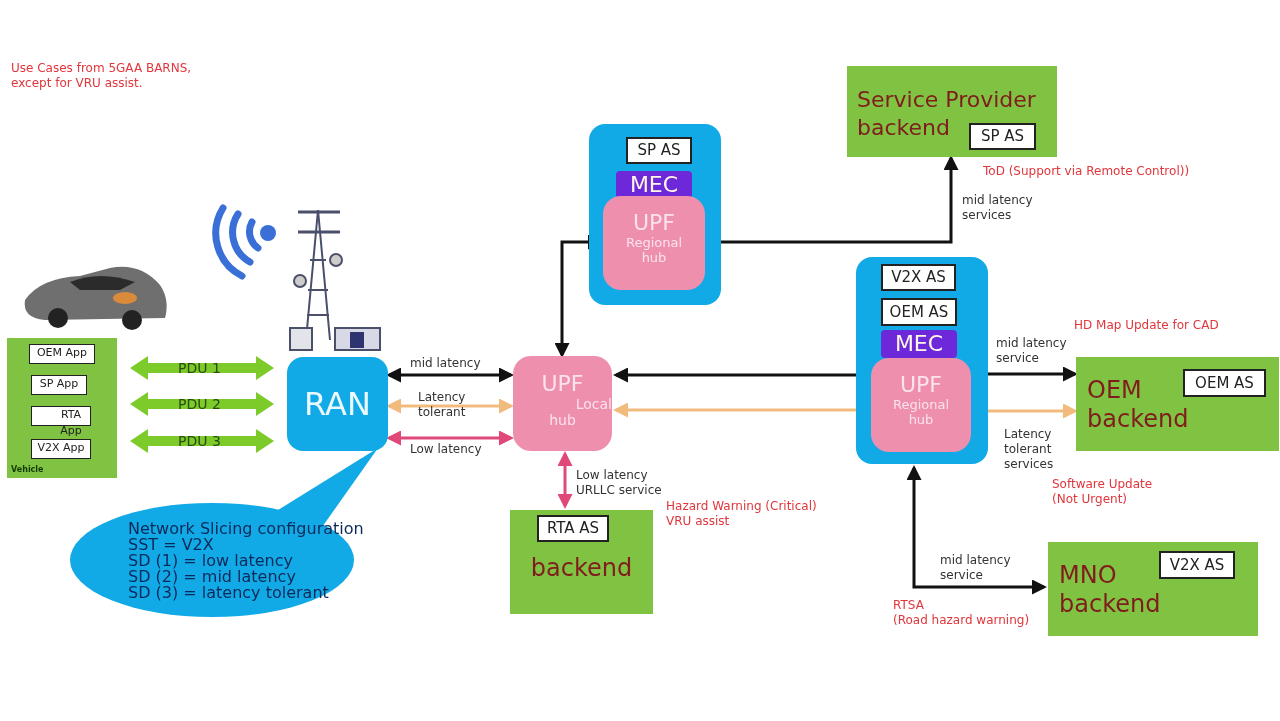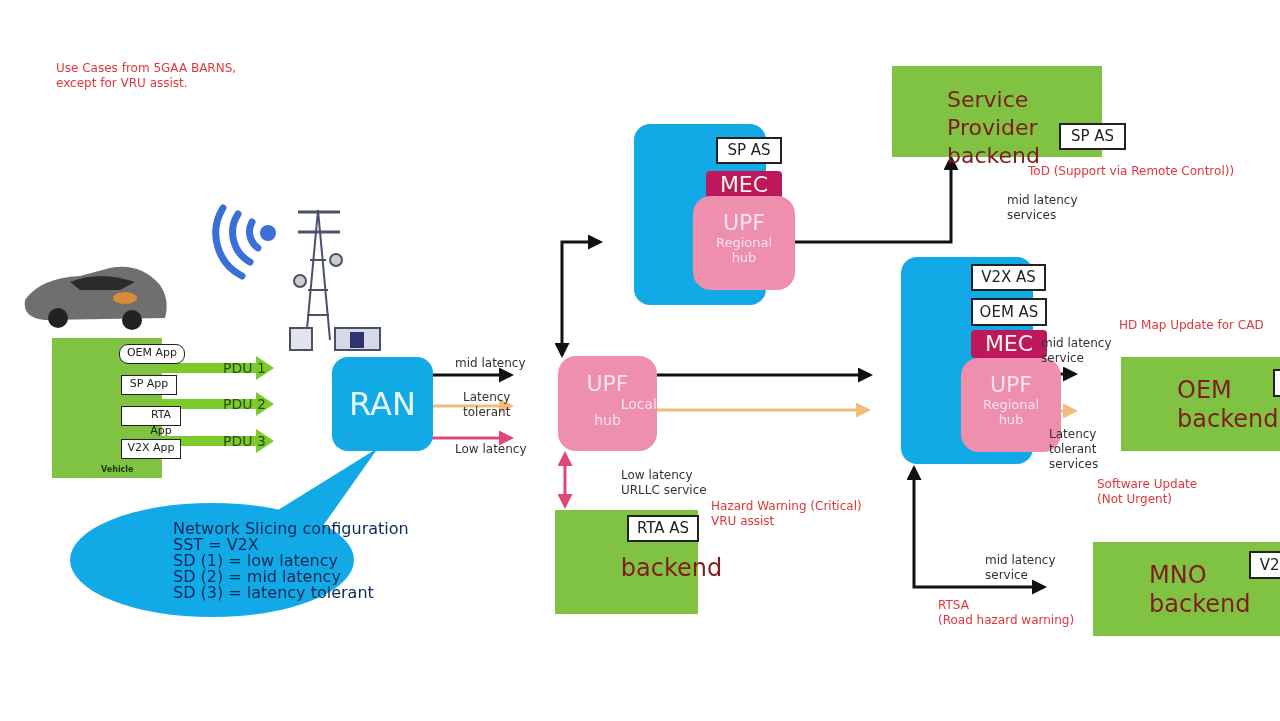--- a/index.html
+++ b/index.html
@@ -1,24 +1,24 @@
 <!DOCTYPE html>
 <html><head>
 <meta charset="utf-8">
 <style>
   html, body { margin:0; padding:0; background:#ffffff; }
   body { width:1280px; height:721px; position:relative; overflow:hidden;
          font-family:"DejaVu Sans", sans-serif; }
-  .abs { position:absolute;margin-left:45px; }
+  .abs { position:absolute; }
   .red { color:#e0363c; font-size:12px; line-height:15px; }
   .lbl { color:#333333; font-size:12px; line-height:15px; }
   .green { background:#80c342; }
   .blue { background:#12aae6; border-radius:16px; }
   .pink { background:#ef8fae; border-radius:18px; color:#fbe3ec; text-align:center; }
-  .orange { background:#be185d; color:#fff6e6; text-align:center; font-size:22px; border-radius:4px; }
+  .orange { background:#6d28d9; color:#fff6e6; text-align:center; font-size:22px; border-radius:4px; }
   .wbox { background:#ffffff; border:2px solid #222; color:#222; font-size:15px;
           text-align:center; box-sizing:border-box; }
   .bigwhite { color:#7f1d1d; font-size:24px; line-height:29px; }
   svg { position:absolute; left:0; top:0; }
 </style>
 </head>
 <body>
 
 <div class="abs red" style="left:11px;top:61px;">
   <div>Use Cases from 5GAA BARNS,</div>
@@ -87,21 +87,21 @@
   <line x1="616" y1="375" x2="870" y2="375" stroke="#111" stroke-width="3" marker-start="url(#mk)" marker-end="url(#mk)"></line>
   <line x1="616" y1="410" x2="868" y2="410" stroke="#f2bb7e" stroke-width="3" marker-start="url(#mkO)" marker-end="url(#mkO)"></line>
 
   <line x1="972" y1="374" x2="1075" y2="374" stroke="#111" stroke-width="3" marker-start="url(#mk)" marker-end="url(#mk)"></line>
   <line x1="972" y1="411" x2="1075" y2="411" stroke="#f2bb7e" stroke-width="3" marker-start="url(#mkO)" marker-end="url(#mkO)"></line>
 
   <polyline points="914,468 914,587 1044,587" fill="none" stroke="#111" stroke-width="3" marker-start="url(#mk)" marker-end="url(#mk)"></polyline>
 </svg>
 
 <div class="abs green" style="left:7px;top:338px;width:110px;height:140px;">
-  <div class="abs wbox" style="left:22px;top:6px;width:66px;height:20px;font-size:11px;line-height:16px;border-width:1px;border-radius:9px;">OEM App</div>
+  <div class="abs wbox" style="left:22px;top:6px;width:66px;height:20px;font-size:11px;line-height:16px;border-width:1px;">OEM App</div>
   <div class="abs wbox" style="left:24px;top:37px;width:56px;height:20px;font-size:11px;line-height:16px;border-width:1px;">SP App</div>
   <div class="abs wbox" style="left:24px;top:68px;width:60px;height:20px;font-size:11px;line-height:16px;border-width:1px;padding-left:20px;">RTA App</div>
   <div class="abs wbox" style="left:24px;top:101px;width:60px;height:20px;font-size:11px;line-height:16px;border-width:1px;">V2X App</div>
   <div class="abs" style="left:4px;top:127px;font-size:8px;font-weight:bold;color:#143b06;">Vehicle</div>
 </div>
 
 <div class="abs" style="left:178px;top:360px;font-size:14px;color:#2a4a10;">PDU 1</div>
 <div class="abs" style="left:178px;top:396px;font-size:14px;color:#2a4a10;">PDU 2</div>
 <div class="abs" style="left:178px;top:433px;font-size:14px;color:#2a4a10;">PDU 3</div>
 

